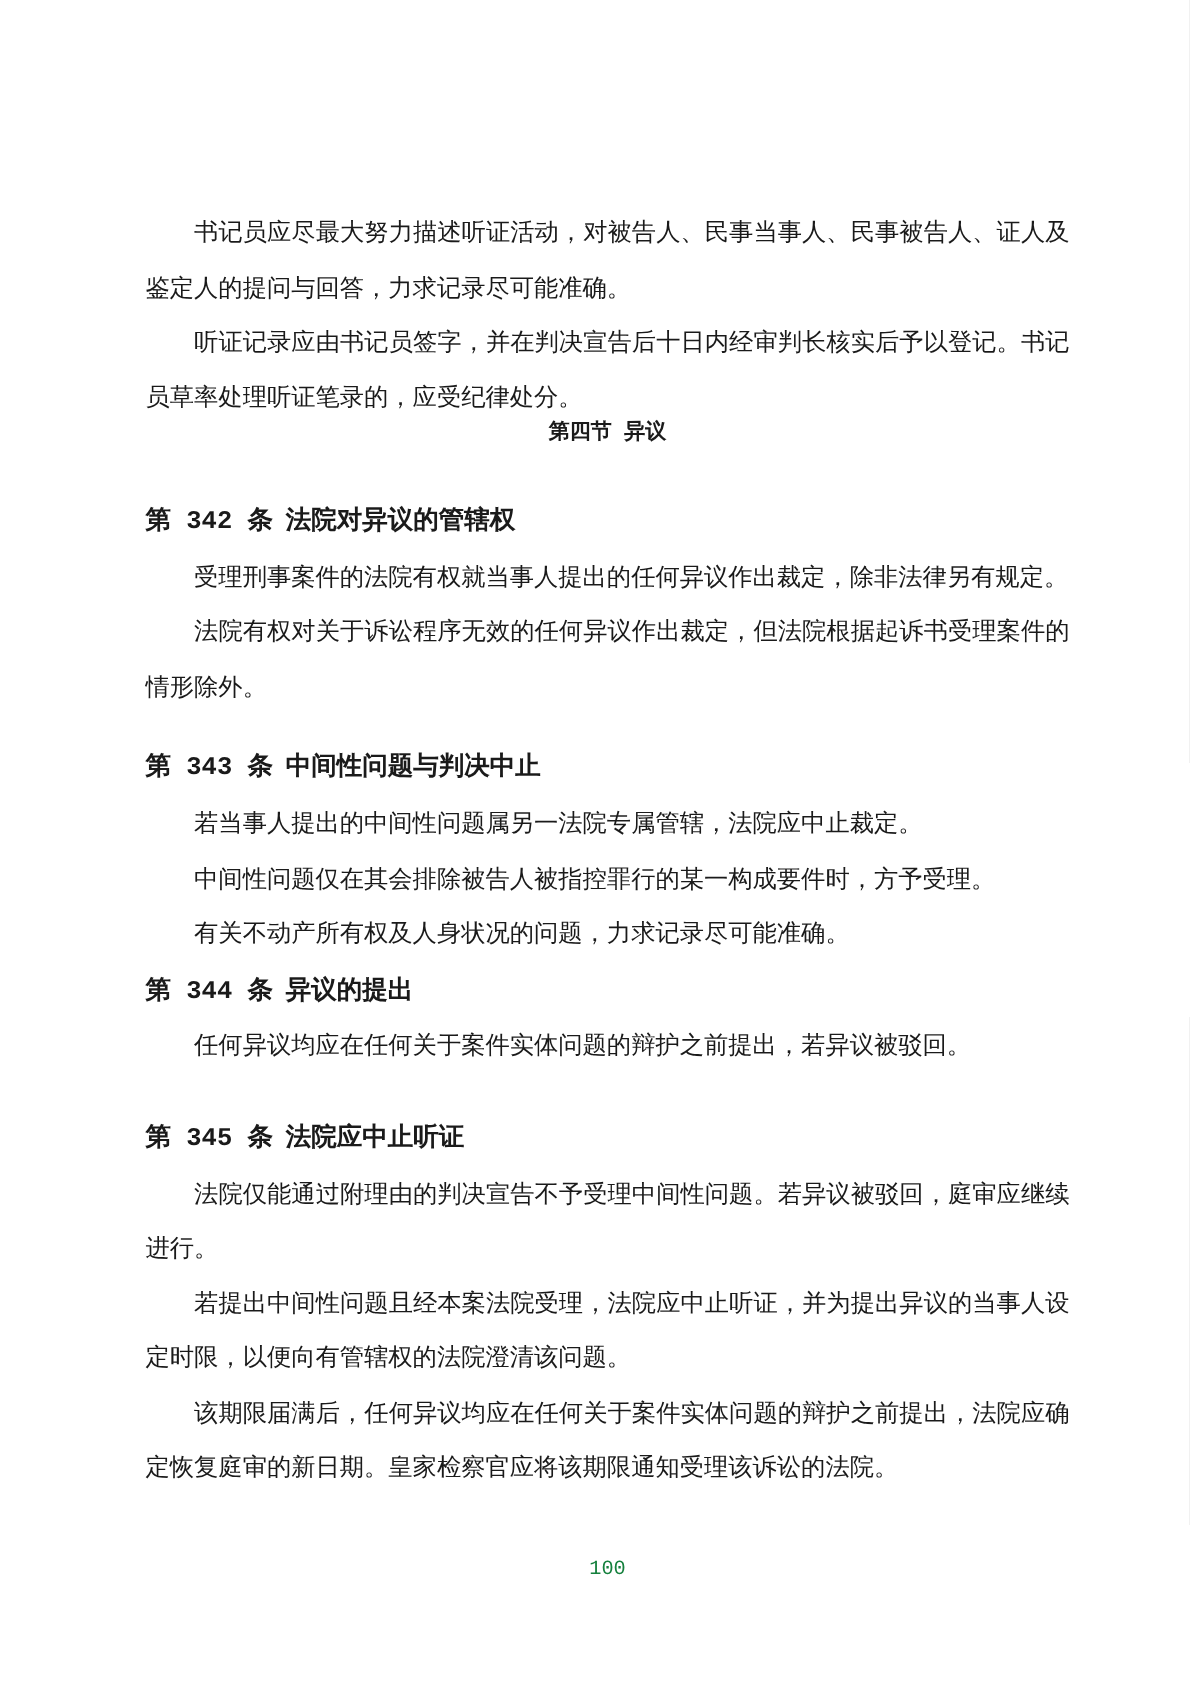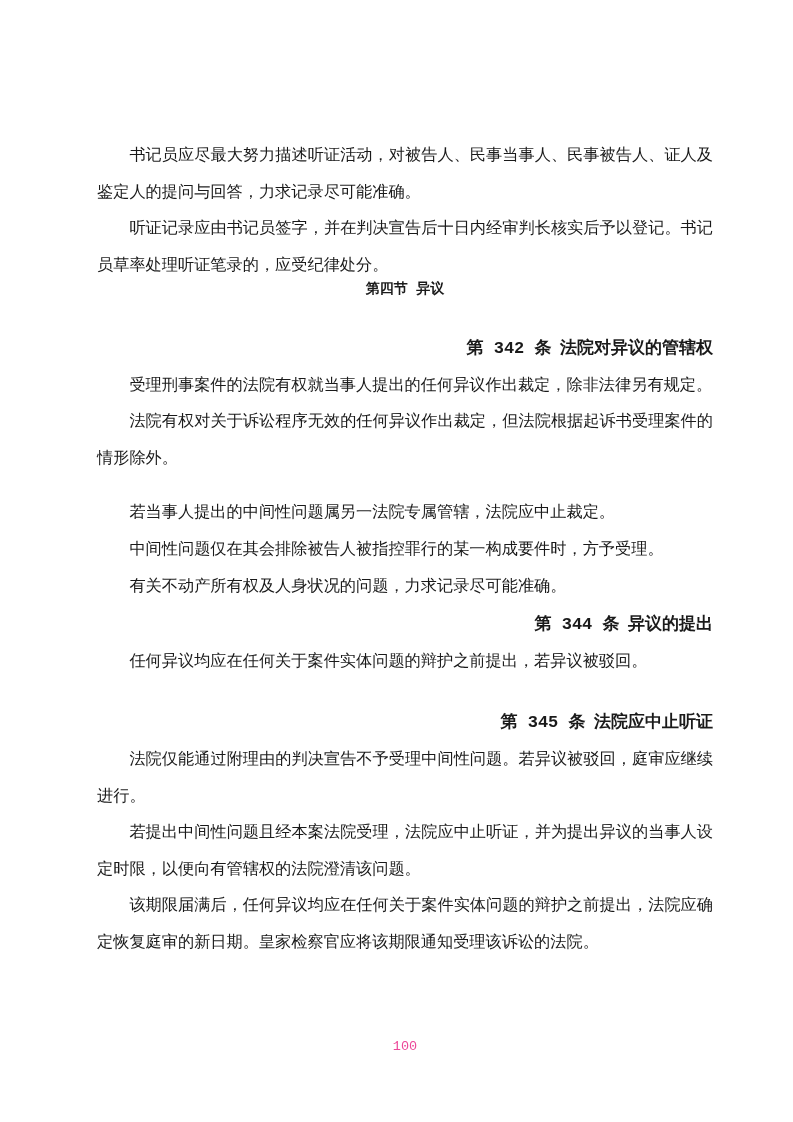--- a/index.html
+++ b/index.html
@@ -32,57 +32,58 @@
     font-weight: bold;
     line-height: 36.6px;
     text-align: center;
     text-indent: 0;
   }
   .article-heading {
     margin: 0;
     font-size: 17px;
     font-weight: bold;
     line-height: 36.6px;
-    text-align: right;
+    text-align: left;
   }
   .art-num { margin-right: 0.5em; }
   .article { margin: 0; }
   .article-342 { margin-top: 23px; }
   .article-343 { margin-top: 18px; }
   .article-344 { margin-top: 2px; }
   .article-345 { margin-top: 25px; }
   .page-number {
     position: absolute;
     top: 1038px;
     left: 97px;
     width: 616px;
     text-align: center;
     font-size: 13.5px;
     line-height: 18px;
-    color: #ec4899;
+    color: #15803d;
   }
 </style>
 </head>
 <body>
 
 <div class="page">
   <div class="content">
 
     <p class="body-para">书记员应尽最大努力描述听证活动，对被告人、民事当事人、民事被告人、证人及鉴定人的提问与回答，力求记录尽可能准确。</p>
     <p class="body-para">听证记录应由书记员签字，并在判决宣告后十日内经审判长核实后予以登记。书记员草率处理听证笔录的，应受纪律处分。</p>
 
     <h2 class="section-title">第四节 异议</h2>
 
     <div class="article article-342">
       <h3 class="article-heading"><span class="art-num">第 342 条</span><span class="art-title">法院对异议的管辖权</span></h3>
       <p class="body-para">受理刑事案件的法院有权就当事人提出的任何异议作出裁定，除非法律另有规定。</p>
       <p class="body-para">法院有权对关于诉讼程序无效的任何异议作出裁定，但法院根据起诉书受理案件的情形除外。</p>
     </div>
 
     <div class="article article-343">
+      <h3 class="article-heading"><span class="art-num">第 343 条</span><span class="art-title">中间性问题与判决中止</span></h3>
       <p class="body-para">若当事人提出的中间性问题属另一法院专属管辖，法院应中止裁定。</p>
       <p class="body-para">中间性问题仅在其会排除被告人被指控罪行的某一构成要件时，方予受理。</p>
       <p class="body-para">有关不动产所有权及人身状况的问题，力求记录尽可能准确。</p>
     </div>
 
     <div class="article article-344">
       <h3 class="article-heading"><span class="art-num">第 344 条</span><span class="art-title">异议的提出</span></h3>
       <p class="body-para">任何异议均应在任何关于案件实体问题的辩护之前提出，若异议被驳回。</p>
     </div>
 

